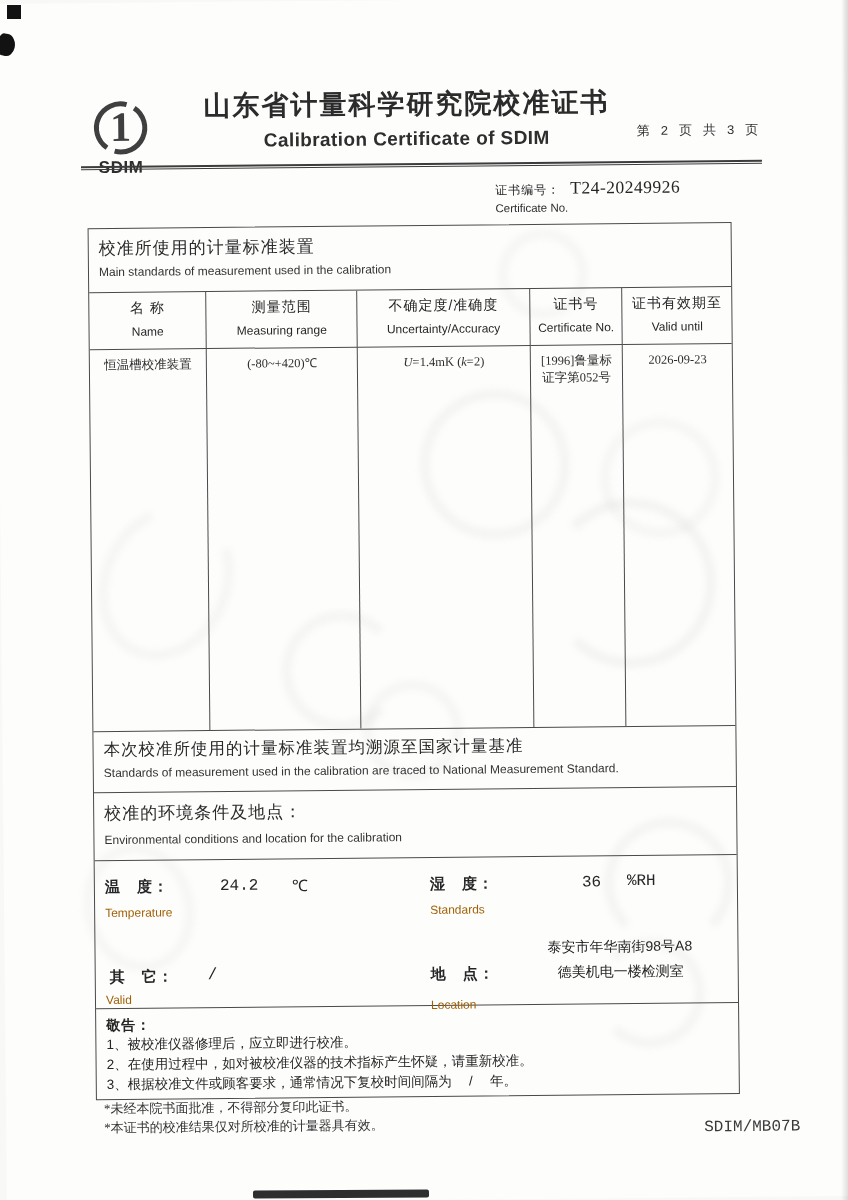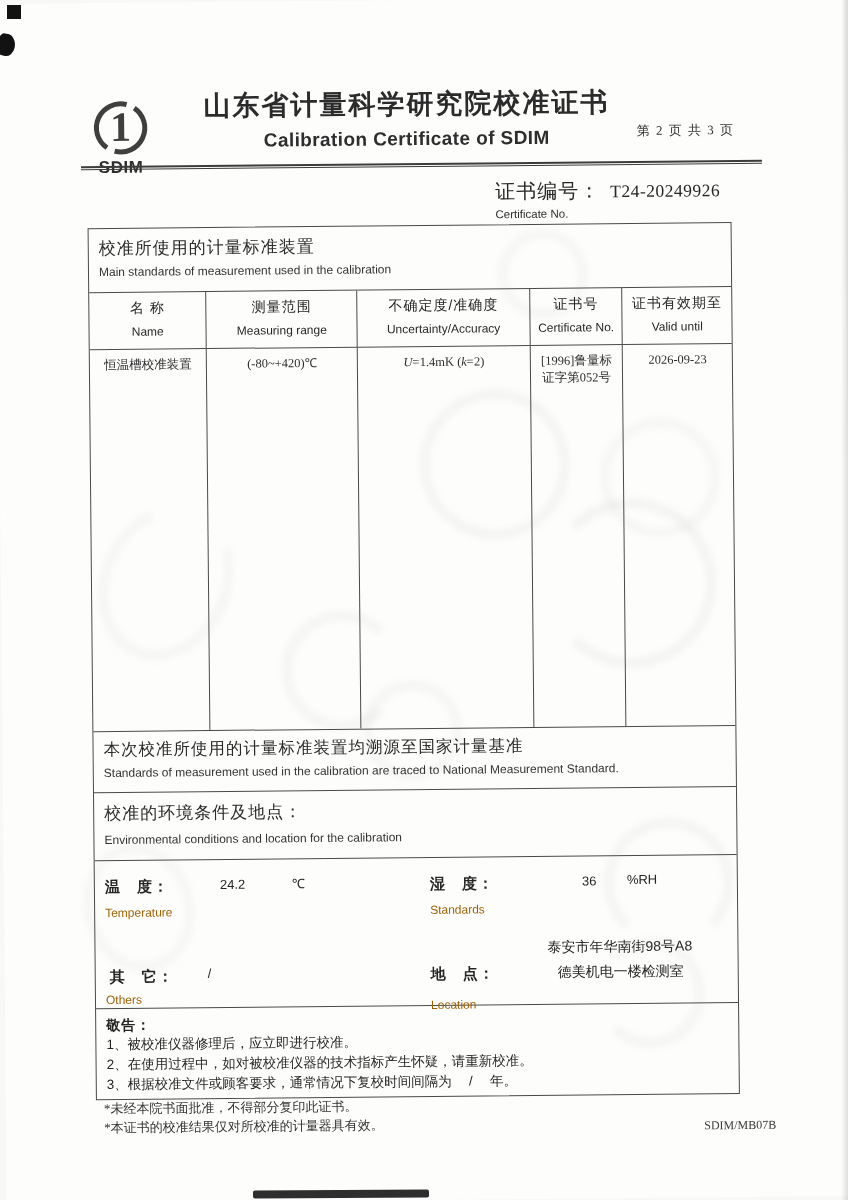--- a/index.html
+++ b/index.html
@@ -26,32 +26,32 @@
     text-align: center; font-size: 27px; font-weight: bold; letter-spacing: 2px;
     color: #2b2b2b;
   }
   .title-en {
     position: absolute; left: 160px; top: 128px; width: 500px;
     text-align: center; font-size: 19px; font-weight: bold; letter-spacing: 0.4px;
     color: #2e2e2e;
   }
   .page-label {
     position: absolute; left: 640px; top: 124px;
-    font-family: Liberation Serif, serif; font-size: 13px; letter-spacing: 1.5px;
+    font-family: Liberation Mono, monospace; font-size: 13px; letter-spacing: 1.5px;
     color: #333;
   }
   .rule-double {
     position: absolute; left: 84px; top: 163px; width: 681px; height: 4px;
     border-top: 2.5px solid #3c3c3c; border-bottom: 1px solid #3c3c3c;
   }
 
   
   .certno { position: absolute; left: 498px; top: 179px; }
   .certno .row { display: flex; align-items: baseline; }
-  .certno .cn { font-size: 20px; letter-spacing: 1px; }
+  .certno .cn { font-size: 12px; letter-spacing: 1px; }
   .certno .val { font-family: "Liberation Serif", serif; font-size: 17.5px; margin-left: 10px; letter-spacing: 0.5px; }
   .certno .en { font-size: 11.5px; margin-top: 3px; color: #2e2e2e; }
 
   
   .stack {
     position: absolute; left: 90px; top: 225px; width: 644px; height: 872px;
     border: 1.3px solid #4a4a4a;
     background: transparent;
   }
   .sec { border-bottom: 1px solid #4a4a4a; }
@@ -74,29 +74,29 @@
   .cellline { display: block; line-height: 17px; }
 
   .sec-trace { height: 62px; padding: 7px 10px 0; }
   .sec-trace .sec-cn { font-size: 16.5px; }
   .sec-envtitle { height: 68px; padding: 9px 10px 0; }
   .sec-envtitle .sec-en { margin-top: 8px; }
 
   .sec-env { height: 148px; position: relative; font-size: 15px; }
   .env-label { position: absolute; font-weight: bold; font-size: 15px; letter-spacing: 1px; color: #252525; }
   .env-en { position: absolute; font-size: 12px; color: #a16207; }
-  .env-val { position: absolute; font-family: Liberation Sans, sans-serif; font-size: 13px; }
+  .env-val { position: absolute; font-family: Liberation Mono, monospace; font-size: 16px; }
 
   .sec-notice { height: 92px; padding: 8px 10px 0; border-bottom: none; }
   .notice-title { font-size: 14px; font-weight: bold; letter-spacing: 1px; }
   .notice-line { font-size: 13.5px; line-height: 20px; color: #272727; }
 
   
   .footnotes { position: absolute; left: 98px; top: 1096px; font-family: "Liberation Serif", serif; font-size: 13px; line-height: 19px; color: #333; }
-  .doc-code { position: absolute; left: 698px; top: 1121px; font-family: Liberation Serif, serif; font-size: 12px; color: #3a3a3a; }
+  .doc-code { position: absolute; left: 698px; top: 1121px; font-family: Liberation Mono, monospace; font-size: 16px; color: #3a3a3a; }
 
   
   .art { position: absolute; background: #121212; }
   .art-sq { left: 7px; top: 5px; width: 14px; height: 14px; }
   .art-blob { left: -2px; top: 34px; width: 17px; height: 22px; border-radius: 30% 60% 50% 40%; transform: rotate(12deg); }
   .art-bar { left: 253px; top: 1190px; width: 176px; height: 8px; background: #1c1c1c; border-radius: 2px; transform: rotate(-0.4deg); opacity: 0.92; }
   .edge-shade { position: absolute; right: 0; top: 0; width: 7px; height: 100%; background: linear-gradient(to right, rgba(0,0,0,0), rgba(0,0,0,0.12)); }
 
   .ghost {
     position: absolute; border: 10px solid #bdbdbd; border-radius: 50%;
@@ -221,21 +221,21 @@
 
       <span class="env-label" style="left:335px;top:17px">湿　度：</span>
       <span class="env-val" style="left:487px;top:17px">36</span>
       <span class="env-val" style="left:532px;top:16px">%RH</span>
       <span class="env-en" style="left:335px;top:45px">Standards</span>
 
       <span class="env-val" style="left:452px;top:82px;font-family:'Liberation Sans',sans-serif;font-size:14px">泰安市年华南街98号A8</span>
 
       <span class="env-label" style="left:14px;top:107px">其　它：</span>
       <span class="env-val" style="left:112px;top:106px">/</span>
-      <span class="env-en" style="left:10px;top:132px">Others</span>
+      <span class="env-en" style="left:10px;top:132px">Valid</span>
 
       <span class="env-label" style="left:335px;top:107px">地　点：</span>
       <span class="env-val" style="left:462px;top:107px;font-family:'Liberation Sans',sans-serif;font-size:14px">德美机电一楼检测室</span>
       <span class="env-en" style="left:335px;top:140px">Location</span>
     </div>
 
     <div class="sec sec-notice">
       <div class="notice-title">敬告：</div>
       <div class="notice-line">1、被校准仪器修理后，应立即进行校准。</div>
       <div class="notice-line">2、在使用过程中，如对被校准仪器的技术指标产生怀疑，请重新校准。</div>

